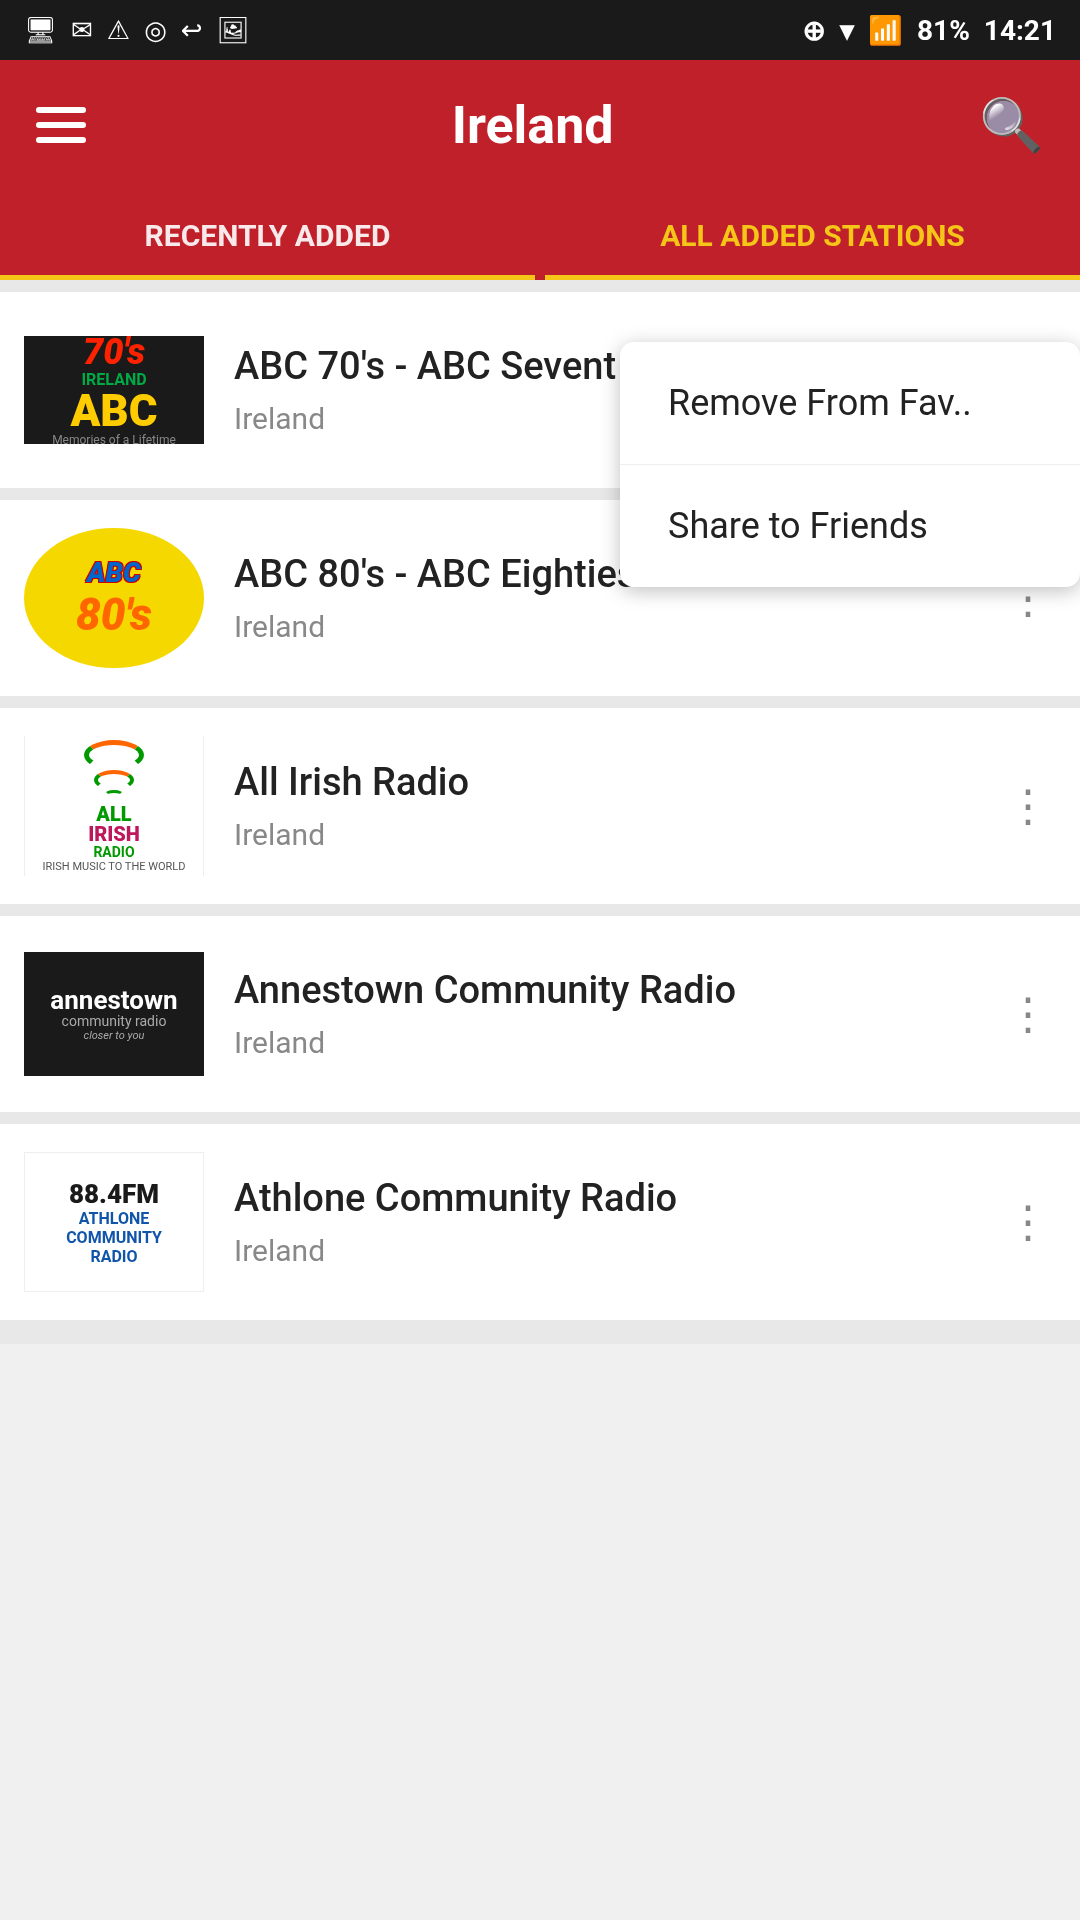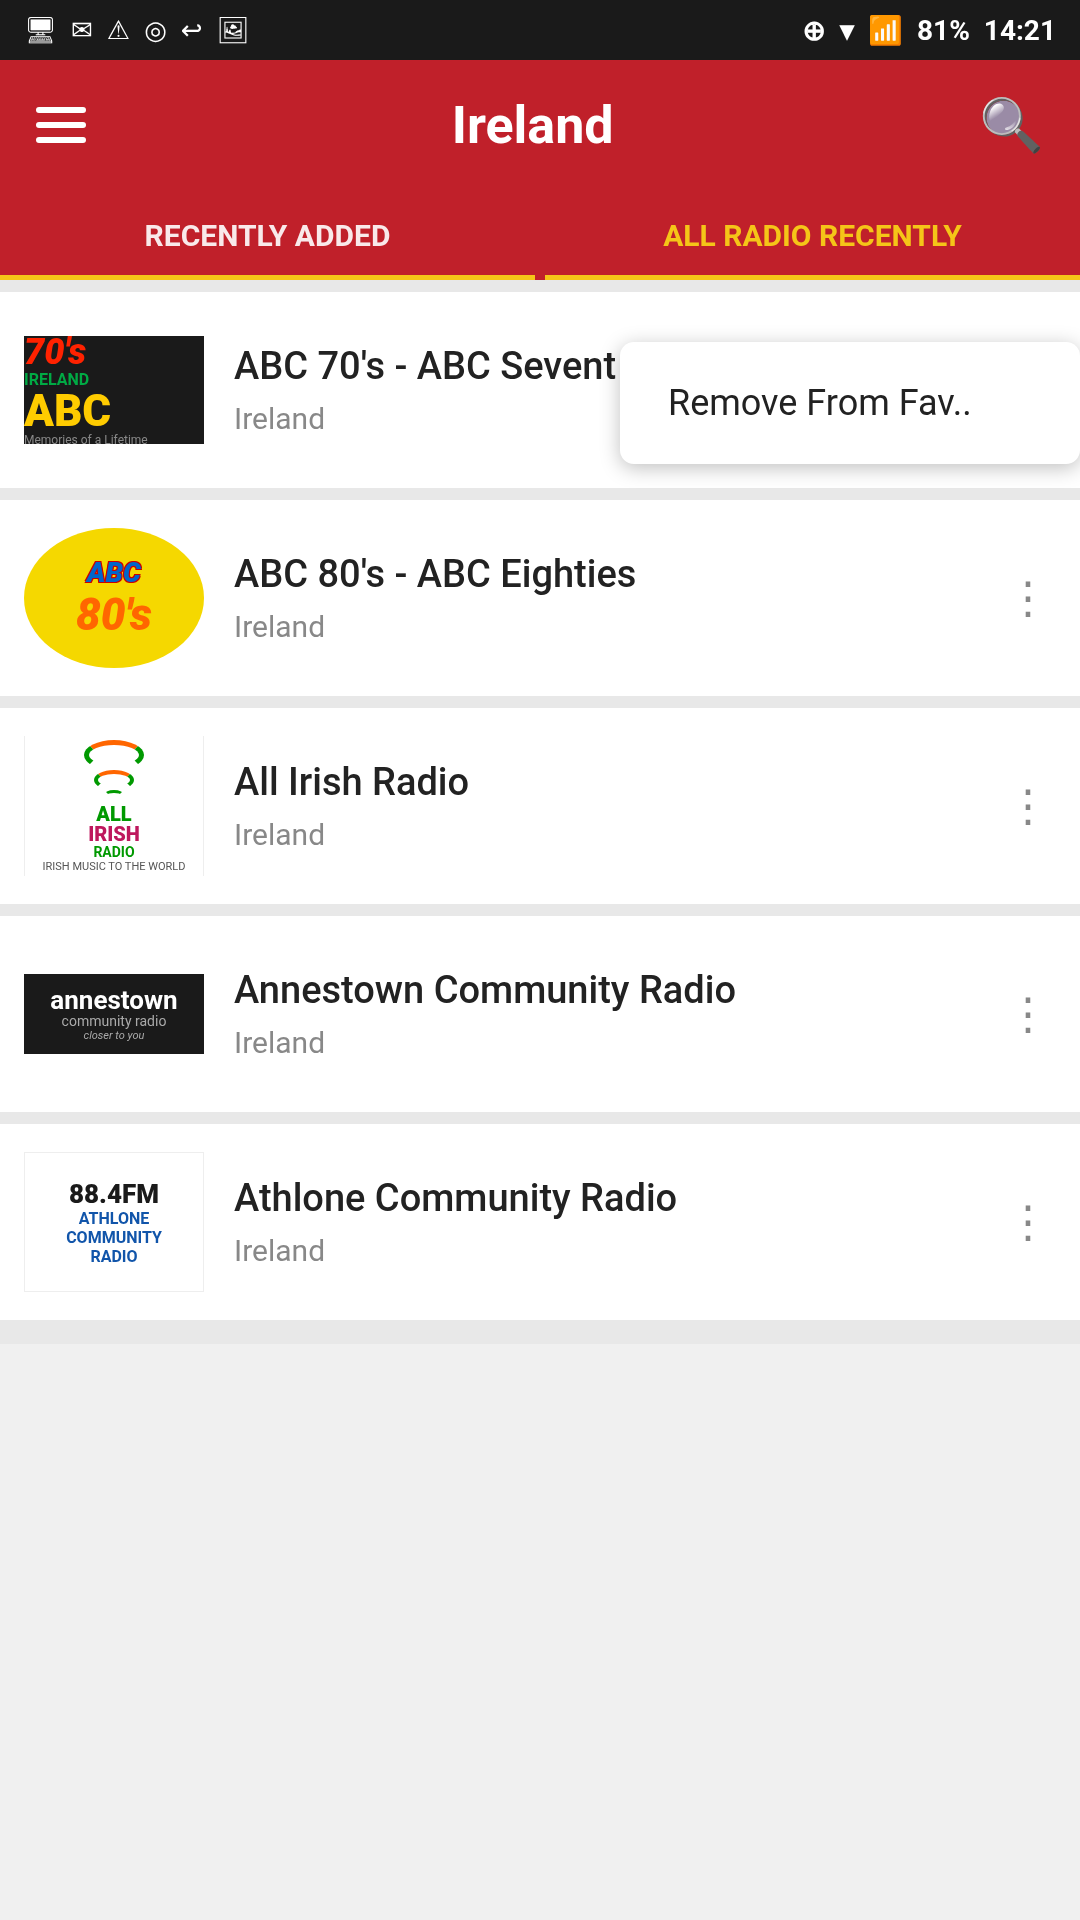--- a/index.html
+++ b/index.html
@@ -150,21 +150,21 @@
     }
 
     
     .logo-abc70 {
       background: #1a1a1a;
       width: 180px;
       height: 108px;
       position: relative;
       display: flex;
       flex-direction: column;
-      align-items: flex-start;
+      align-items: center;
       justify-content: center;
     }
     .logo-abc70 .seventies {
       color: #ff2200;
       font-size: 36px;
       font-weight: 900;
       font-style: italic;
       line-height: 1;
     }
     .logo-abc70 .ireland-tag {
@@ -271,21 +271,21 @@
     }
     .logo-allirish .subtext {
       color: #555;
       font-size: 11px;
     }
 
     
     .logo-annestown {
       background: #1a1a1a;
       width: 180px;
-      height: 80px;
+      height: 124px;
       display: flex;
       flex-direction: column;
       align-items: center;
       justify-content: center;
     }
     .logo-annestown .ann-text {
       color: white;
       font-size: 26px;
       font-weight: bold;
       line-height: 1;
@@ -400,21 +400,21 @@
   </div>
   <span class="app-bar-title">Ireland</span>
   <span class="app-bar-icon">🔍</span>
 </div>
 
 <div class="tab-bar">
   <div class="tab inactive-white">
     <span>RECENTLY ADDED</span>
   </div>
   <div class="tab active">
-    <span>ALL RADIO RECENTLY</span>
+    <span>ALL ADDED STATIONS</span>
   </div>
 </div>
 
 <div class="list-container">
 
   <div class="station-card" style="position:relative; overflow: visible;">
     <div class="station-logo">
       <div class="logo-abc70">
         <div class="seventies">70's</div>
         <div class="ireland-tag">IRELAND</div>
@@ -423,20 +423,21 @@
       </div>
     </div>
     <div class="station-info">
       <div class="station-name">ABC 70's - ABC Sevent</div>
       <div class="station-country">Ireland</div>
     </div>
     <span class="more-icon">⋮</span>
 
     <div class="context-menu" style="top: 50px; right: 0;">
       <div class="context-menu-item">Remove From Fav..</div>
+      <div class="context-menu-item">Share to Friends</div>
     </div>
   </div>
 
   <div class="station-card">
     <div class="station-logo">
       <div class="logo-abc80">
         <div class="abc80-text">ABC</div>
         <div class="eighties">80's</div>
       </div>
     </div>

